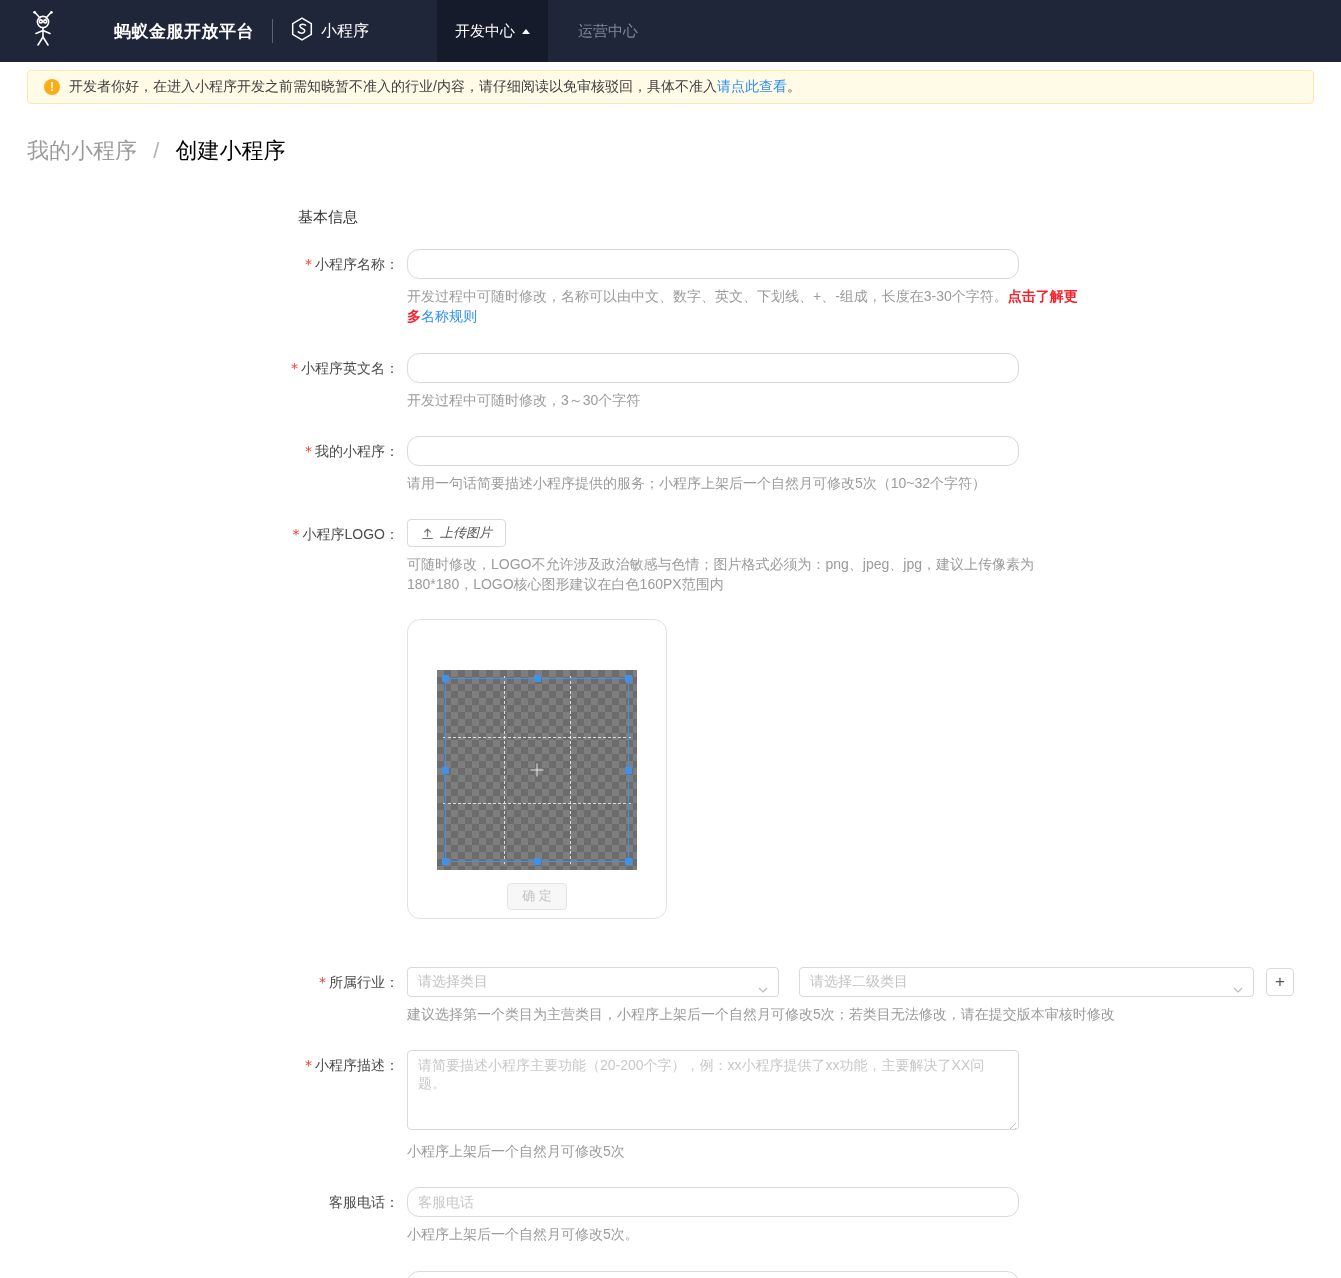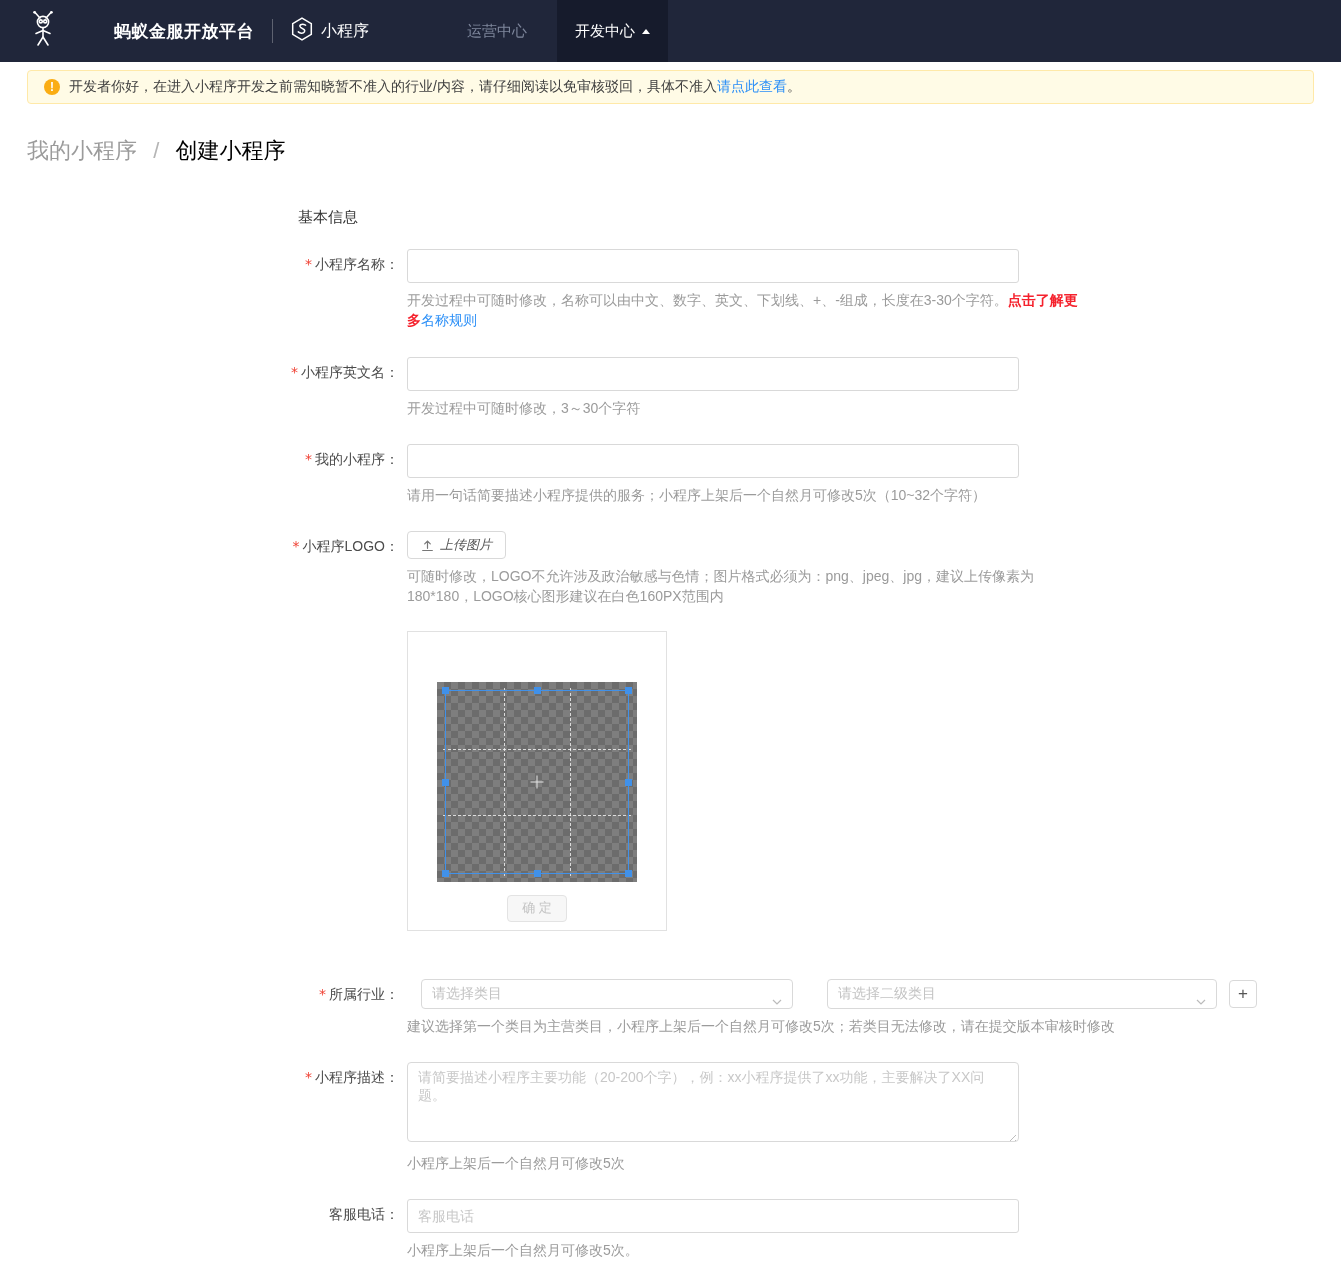--- a/index.html
+++ b/index.html
@@ -29,35 +29,35 @@
   .breadcrumb .sep { color:#b5b5b5; margin:0 10px; }
   .breadcrumb .current { color:#000000; }
 
   
   .section-title { margin:42px 0 22px 298px; font-size:15px; color:#333; font-weight:400; }
   .form-row { display:flex; margin-bottom:26px; }
   .form-label { width:407px; flex:none; text-align:right; padding-right:8px; font-size:14px; color:#4c4c4c; line-height:30px; }
   .req { color:#f04134; margin-right:3px; font-family:"DejaVu Sans",sans-serif; }
   .field { width:680px; }
   .field-wide { width:920px; }
-  .text-input { width:612px; height:30px; border:1px solid #d9d9d9; border-radius:3px; padding:16px 10px; font-size:14px; color:#a21caf; outline:none; background:#fff; }
+  .text-input { width:612px; height:30px; border:1px solid #d9d9d9; border-radius:12px; padding:0 10px; font-size:14px; color:#a21caf; outline:none; background:#fff; }
   .text-input::placeholder, textarea::placeholder { color:#c8c8c8; }
   .hint { margin-top:7px; font-size:14px; color:#9b9b9b; line-height:1.45; }
   .hint .red { color:#f5222d; font-weight:bold; text-decoration:none; }
   .hint .blue { color:#2b8ff7; text-decoration:none; cursor:pointer; }
   .hint-logo { max-width:648px; }
 
   
   .upload-btn { display:inline-flex; align-items:center; height:28px; padding:0 13px; background:#fff; border:1px solid #d9d9d9; border-radius:4px; font-size:13px; color:#555; cursor:pointer;font-style:italic; }
   .upload-btn svg { margin-right:6px; }
 
   
   .cropper-wrap { display:flex; margin-top:24px; margin-bottom:48px; }
   .crop-panel, .preview-panel { width:260px; height:300px; border:1px solid #e1e1e1; background:#fff; }
-  .crop-panel { margin-right:22px; }
+  .crop-panel { margin-right:22px;border-radius:13px; }
   .checkerboard { width:200px; height:200px; margin:50px auto 0; position:relative;
     background-color:#7e7e7e;
     background-image:linear-gradient(45deg,#6c6c6c 25%,transparent 25%,transparent 75%,#6c6c6c 75%),
                      linear-gradient(45deg,#6c6c6c 25%,transparent 25%,transparent 75%,#6c6c6c 75%);
     background-size:14px 14px; background-position:0 0,7px 7px; }
   .gridline { position:absolute; }
   .gv { top:6px; bottom:6px; border-left:1px dashed rgba(255,255,255,.75); }
   .gv1 { left:33.5%; } .gv2 { left:66.5%; }
   .gh { left:6px; right:6px; border-top:1px dashed rgba(255,255,255,.75); }
   .gh1 { top:33.5%; } .gh2 { top:66.5%; }
@@ -68,23 +68,23 @@
   .h-bl{left:-4px;bottom:-4px;} .h-bm{left:calc(50% - 3px);bottom:-4px;} .h-br{right:-4px;bottom:-4px;}
   .crop-cross { position:absolute; left:50%; top:50%; width:13px; height:13px; transform:translate(-50%,-50%); }
   .crop-cross:before { content:""; position:absolute; left:6px; top:0; width:1px; height:13px; background:#e3e3e3; }
   .crop-cross:after { content:""; position:absolute; top:6px; left:0; height:1px; width:13px; background:#e3e3e3; }
   .confirm-btn { display:block; margin:13px auto 0; width:60px; height:27px; background:#f7f7f7; border:1px solid #e3e3e3; border-radius:4px; font-size:13px; color:#c3c3c3; cursor:not-allowed; }
   .preview-label { margin:18px 0 0 30px; font-size:14px; color:#555; }
   .preview-frame { width:200px; height:200px; margin:14px 0 0 30px; border:10px solid #7b7b7b; background:#fff; }
 
   
   .industry-controls { display:flex; align-items:center; }
-  .select { position:relative; height:30px; border:1px solid #d9d9d9; border-radius:4px; background:#fff; display:flex; align-items:center; padding:0 26px 0 10px; font-size:14px; color:#c3c3c3; cursor:pointer;margin-left:14px; }
+  .select { position:relative; height:30px; border:1px solid #d9d9d9; border-radius:4px; background:#fff; display:flex; align-items:center; padding:0 26px 0 10px; font-size:14px; color:#c3c3c3; cursor:pointer; }
   .select-1 { width:372px; margin-right:20px; }
-  .select-2 { width:390px; margin-right:12px; }
+  .select-2 { width:455px; margin-right:12px; }
   .select .chev { position:absolute; right:10px; top:12px; }
   .add-btn { width:28px; height:28px; border:1px solid #d9d9d9; border-radius:4px; background:#fff; font-size:17px; color:#555; line-height:24px; cursor:pointer; }
 
   
   .ta-wrap { position:relative; width:612px; }
   textarea.desc { width:612px; height:80px; border:1px solid #d9d9d9; border-radius:4px; padding:6px 10px; font-size:14px; font-family:inherit; color:#333; resize:none; outline:none; }
   .grip { position:absolute; right:3px; bottom:5px; width:9px; height:9px;
     background:repeating-linear-gradient(135deg,#bdbdbd 0 1px,transparent 1px 4px);
     clip-path:polygon(100% 0,100% 100%,0 100%); }
 </style>
@@ -113,25 +113,25 @@
   <div class="product">
     <span>
       <svg width="22" height="24" viewBox="0 0 22 24" fill="none" stroke="#fff" stroke-width="1.5" stroke-linecap="round">
         <path d="M11 1.2 L20.3 6.6 V17.4 L11 22.8 L1.7 17.4 V6.6 Z"></path>
         <path d="M14.6 8.1 C10.4 6.2 7.4 8.4 9.6 10.3 C11.8 12.1 14.8 12.6 13.4 14.9 C12.1 17.1 8.7 16.3 7.3 14.9"></path>
       </svg>
     </span>
     <span class="product-text">小程序</span>
   </div>
   <nav class="nav-links">
-    <a class="nav-link">运营中心</a>
     <a class="nav-link active">
       <span>开发中心</span>
       <span class="caret-up"></span>
     </a>
+    <a class="nav-link">运营中心</a>
   </nav>
 </header>
 
 <div class="banner">
   <span class="warn-icon">!</span>
   <span>开发者你好，在进入小程序开发之前需知晓暂不准入的行业/内容，请仔细阅读以免审核驳回，具体不准入</span>
   <a>请点此查看</a>
   <span>。</span>
 </div>
 

